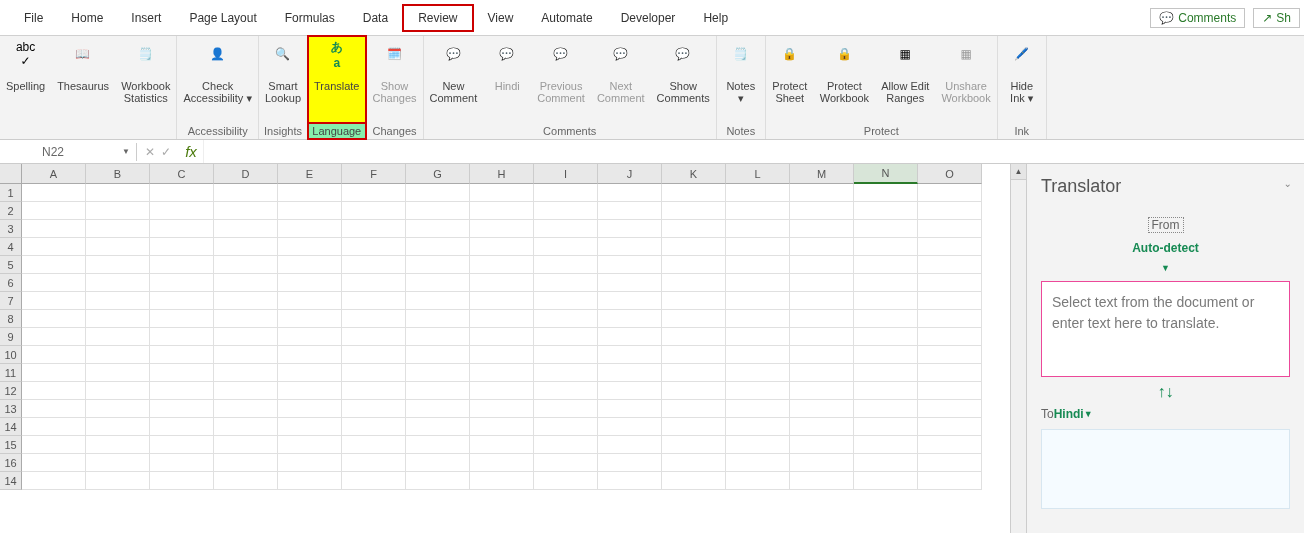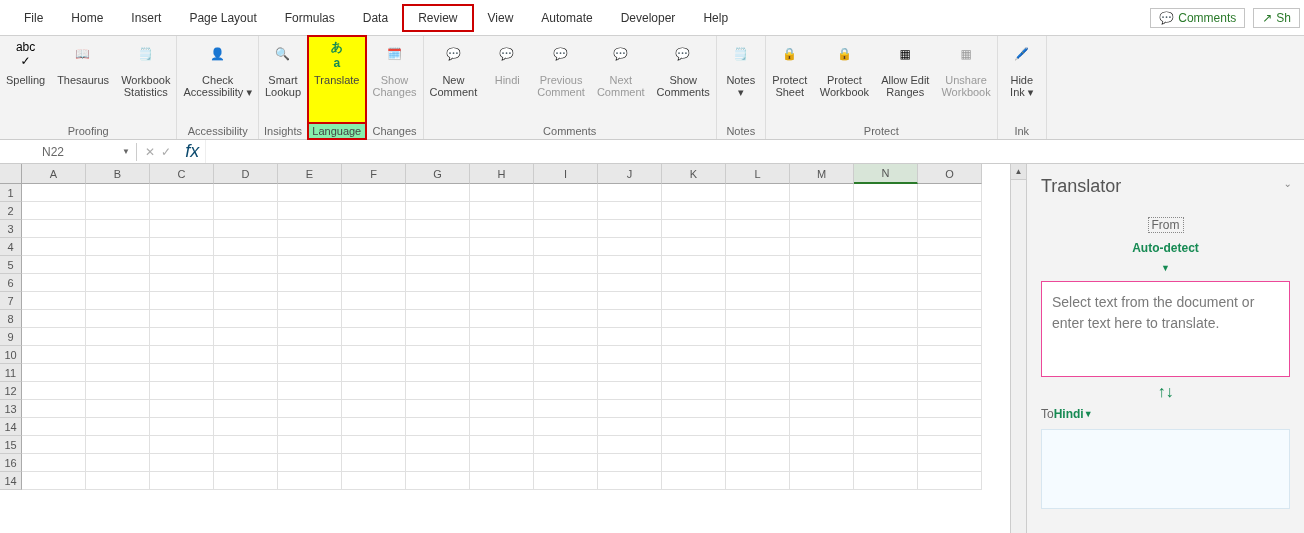--- a/index.html
+++ b/index.html
@@ -6,32 +6,32 @@
   body { font-family: "Segoe UI", Arial, sans-serif; font-size: 12px; background: #fff; width: 1304px; height: 533px; overflow: hidden; position: relative; }
   .tabs { display: flex; align-items: center; height: 36px; border-bottom: 1px solid #d0d0d0; background: #fff; padding-left: 10px; }
   .tab { padding: 5px 14px; color: #333; cursor: pointer; }
   .tab.sel { border: 2px solid #c00; background: #fff; font-weight: 500; }
   .rtabs { margin-left: auto; display: flex; align-items: center; gap: 8px; padding-right: 4px; }
   .rt-btn { border: 1px solid #c4c4c4; padding: 2px 8px; display: flex; align-items: center; gap: 4px; color: #2a7a2a; }
   .ribbon { display: flex; background: #f3f3f3; border-bottom: 1px solid #ccc; height: 104px; }
   .group { display: flex; flex-direction: column; align-items: center; border-right: 1px solid #ddd; }
   .group-row { display: flex; flex: 1; }
   .group-label { font-size: 11px; color: #666; padding: 2px 4px 2px; text-align: center; width: 100%; }
-  .btn { display: flex; flex-direction: column; align-items: center; justify-content: flex-start; padding: 4px 6px; min-width: 48px; text-align: center; gap: 6px; }
+  .btn { display: flex; flex-direction: column; align-items: center; justify-content: flex-start; padding: 4px 6px; min-width: 48px; text-align: center; gap: 12px; }
   .btn.disabled { color: #9a9a9a; }
   .btn .ic { width: 28px; height: 28px; display: flex; align-items: center; justify-content: center; }
   .btn .lbl { font-size: 11px; color: #444; line-height: 12px; }
   .btn.disabled .lbl { color: #9a9a9a; }
   .btn.hilite { background: #ffff00; outline: 2px solid #c00; outline-offset: -1px; }
   .grp-lang.hilite-g .group-label { background: #86efac; outline: 2px solid #c00; outline-offset: -1px; color: #444; }
   .formula-bar { display: flex; align-items: center; height: 24px; border-bottom: 1px solid #ccc; background: #fff; }
   .namebox { width: 101px; border-right: 1px solid #ccc; padding: 2px 6px; display: flex; align-items: center; color: #666; font-size: 12px; margin-left: 36px; }
   .namebox .dd { margin-left: auto; font-size: 8px; color: #666; }
   .fbar-btns { display: flex; gap: 6px; padding: 0 8px; color: #aaa; }
-  .fx { font-style: italic; font-size: 18px; color: #0c4a6e; padding: 0 6px; }
+  .fx { font-style: italic; font-size: 15px; color: #4d7c0f; padding: 0 6px; }
   .sheet-area { display: flex; height: calc(533px - 28px - 104px - 24px); }
   .sheet { flex: 0 0 1010px; overflow: hidden; position: relative; }
   .grid { display: grid; grid-template-columns: 22px repeat(15,64px); }
   .colh { background: #e8e8e8; border-right: 1px solid #ccc; border-bottom: 1px solid #aaa; height: 20px; display: flex; align-items: center; justify-content: center; font-size: 11px; color: #555; }
   .rowh { background: #e8e8e8; border-bottom: 1px solid #ccc; border-right: 1px solid #aaa; height: 18px; display: flex; align-items: center; justify-content: center; font-size: 11px; color: #555; }
   .cell { border-right: 1px solid #e0e0e0; border-bottom: 1px solid #e0e0e0; height: 18px; }
   .colh.sel { background: #d8e5d8; border-bottom: 2px solid #2a7a2a; }
   .corner { background: #e8e8e8; border-right: 1px solid #aaa; border-bottom: 1px solid #aaa; }
   .vscroll { width: 16px; background: #f0f0f0; border-left: 1px solid #ccc; display: flex; flex-direction: column; align-items: center; }
   .vscroll .arr { height: 16px; width: 100%; display: flex; align-items: center; justify-content: center; font-size: 8px; color: #555; background: #e5e5e5; border-bottom: 1px solid #ccc; }
@@ -86,21 +86,20 @@
         </div>
       <div class="btn">
           <div class="ic">📖</div>
           <div class="lbl">Thesaurus</div>
         </div>
       <div class="btn">
           <div class="ic">🗒️</div>
           <div class="lbl">Workbook<br>Statistics</div>
         </div>
     </div>
-    <div class="group-label">Proofing</div>
   </div>
   <div class="group">
     <div class="group-row">
       <div class="btn">
           <div class="ic">👤</div>
           <div class="lbl"><span>Check<br>Accessibility</span> <span>▾</span></div>
         </div>
     </div>
     <div class="group-label">Accessibility</div>
   </div>

